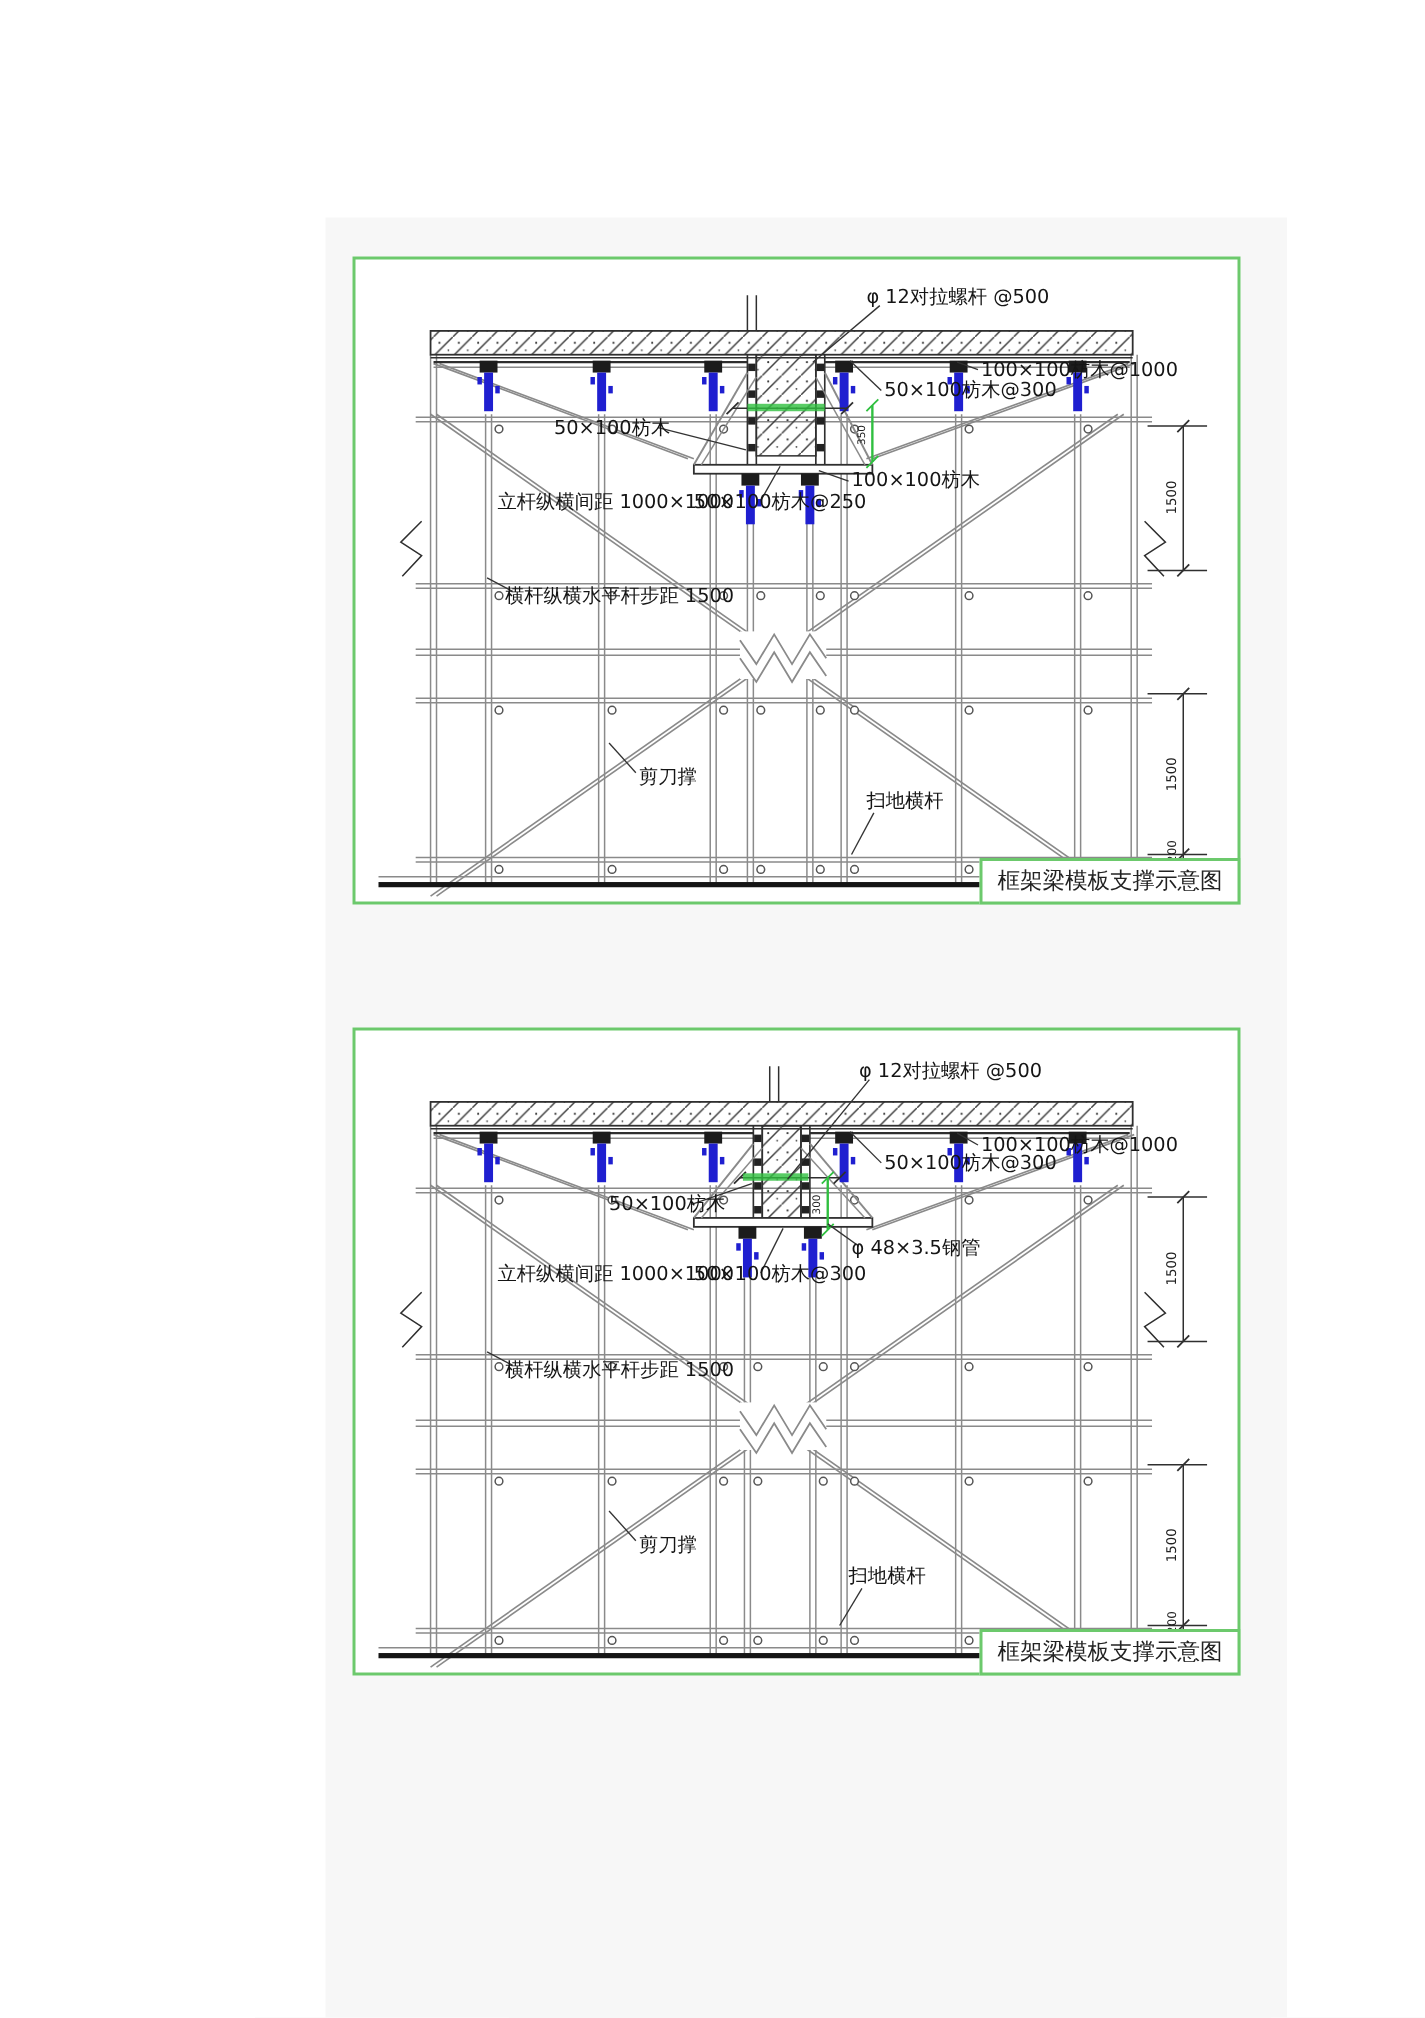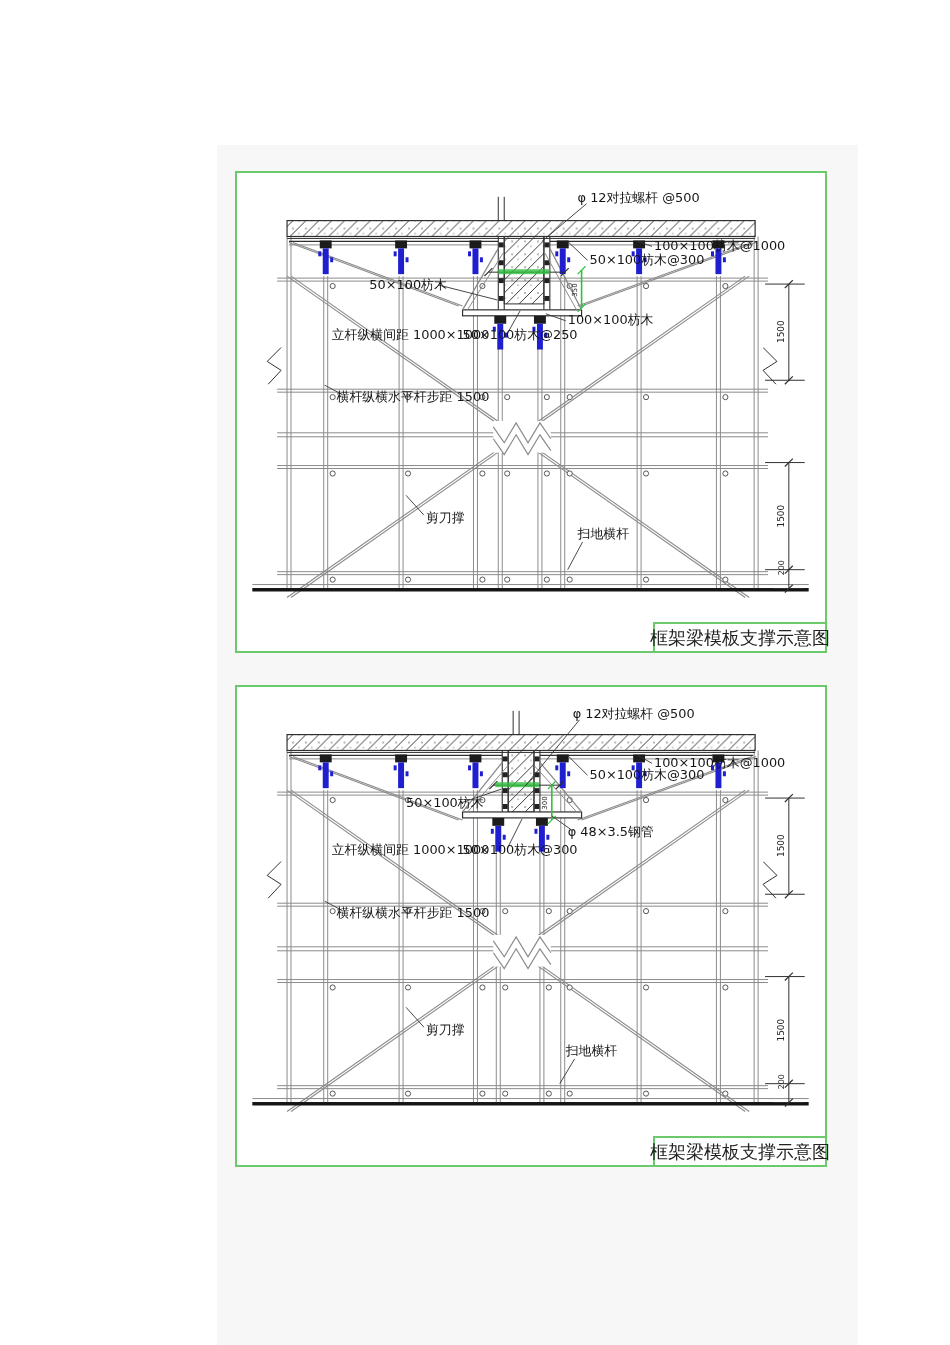--- a/index.html
+++ b/index.html
@@ -5,31 +5,31 @@
   html,body{margin:0;padding:0;}
   body{
     width:950px;height:1345px;position:relative;background:#ffffff;
     font-family:"DejaVu Sans","Liberation Sans",sans-serif;overflow:hidden;
   }
   .column{
     position:absolute;left:217px;top:145px;width:641px;height:1200px;
     background:#f7f7f7;
   }
   .panel{
-    position:absolute;left:18px;width:592px;height:482px;
+    position:absolute;left:18px;width:592px;height:432px;
     background:#ffffff;border:2px solid #6cc96c;box-sizing:border-box;
   }
   #panel1{top:26px;}
   #panel2{top:540px;}
   svg.drawing{position:absolute;left:0;top:0;width:588px;height:478px;display:block;}
   .titlebox{
     position:absolute;right:-2px;bottom:-2px;width:174px;height:31px;
     border:2px solid #6cc96c;box-sizing:border-box;background:#ffffff;
     display:flex;align-items:center;justify-content:center;
-    font-size:18px;color:#222;white-space:nowrap;
+    font-size:15px;color:#222;white-space:nowrap;
   }
   text{font-family:"DejaVu Sans","Liberation Sans",sans-serif;}
 </style>
 </head>
 <body>
 
 <div class="column">
 
   <section class="panel" id="panel1">
     <svg class="drawing" viewBox="0 0 592 482">

